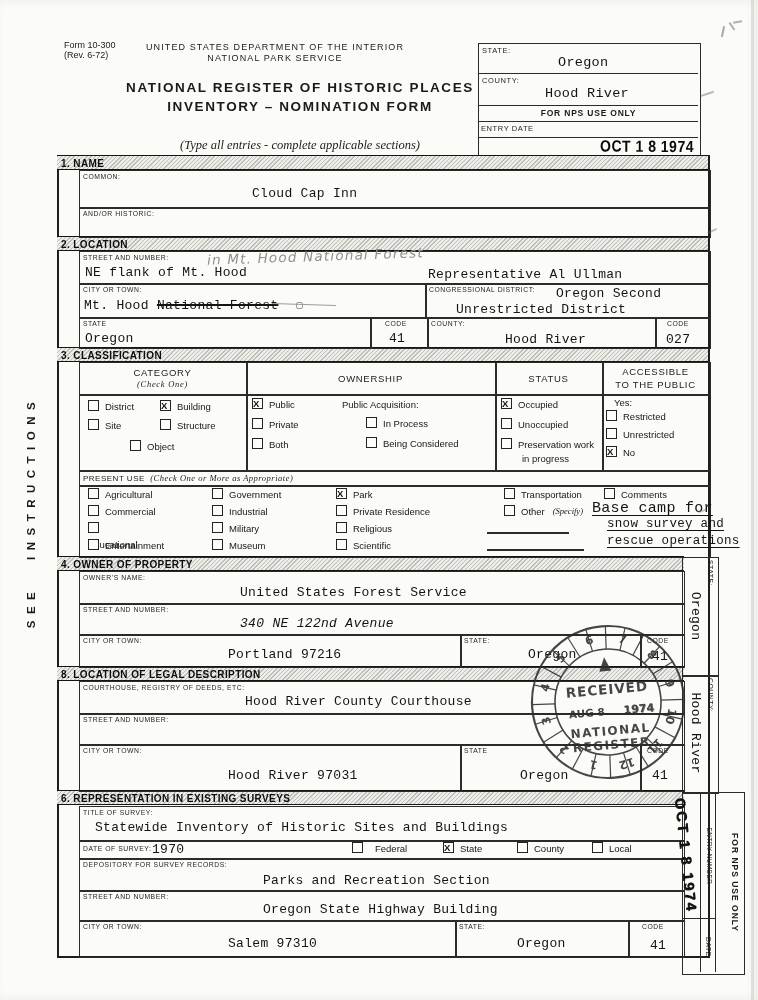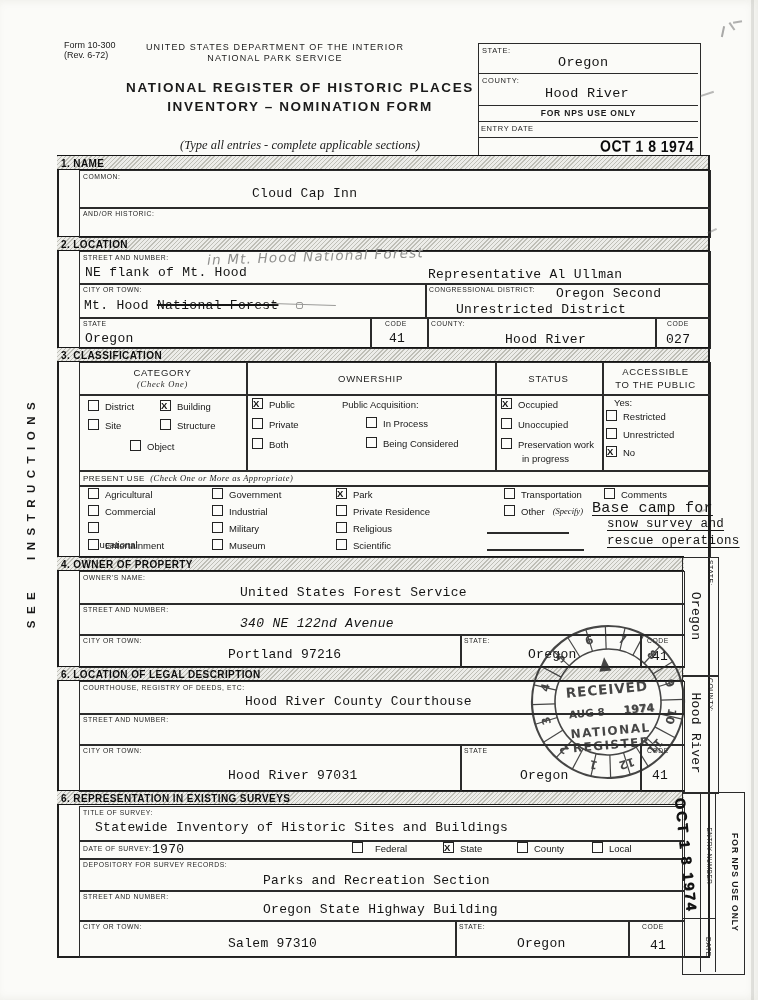--- a/index.html
+++ b/index.html
@@ -59,21 +59,21 @@
   <div class="abs" style="left:478px;top:108px;width:221px;text-align:center;font-size:8.5px;font-weight:bold;letter-spacing:.8px;">FOR NPS USE ONLY</div>
   <div class="lbl2" style="left:481px;top:124px;">ENTRY DATE</div>
   <div class="abs stampdate" style="left:574px;top:138px;width:120px;text-align:right;">OCT 1 8 1974</div>
 
   <div class="mainborder" style="left:57px;top:155px;width:649px;height:799px;"></div>
 
   <div class="bar" style="left:57px;top:155px;width:651px;">1.  NAME</div>
   <div class="bar" style="left:57px;top:236px;width:651px;">2.  LOCATION</div>
   <div class="bar" style="left:57px;top:347px;width:651px;">3.  CLASSIFICATION</div>
   <div class="bar" style="left:57px;top:556px;width:627px;">4.  OWNER OF PROPERTY</div>
-  <div class="bar" style="left:57px;top:666px;width:627px;">6.  LOCATION OF LEGAL DESCRIPTION</div>
+  <div class="bar" style="left:57px;top:666px;width:627px;">8.  LOCATION OF LEGAL DESCRIPTION</div>
   <div class="bar" style="left:57px;top:790px;width:627px;">6.  REPRESENTATION IN EXISTING SURVEYS</div>
 
   <div class="box" style="left:79px;top:170px;width:630px;height:37px;"></div>
   <div class="lbl" style="left:83px;top:173px;">COMMON:</div>
   <div class="val" style="left:252px;top:186px;">Cloud Cap  Inn</div>
   <div class="box" style="left:79px;top:207px;width:630px;height:29px;"></div>
   <div class="lbl" style="left:83px;top:210px;">AND/OR HISTORIC:</div>
 
   <div class="box" style="left:79px;top:251px;width:630px;height:32px;"></div>
   <div class="lbl" style="left:83px;top:254px;">STREET AND NUMBER:</div>

